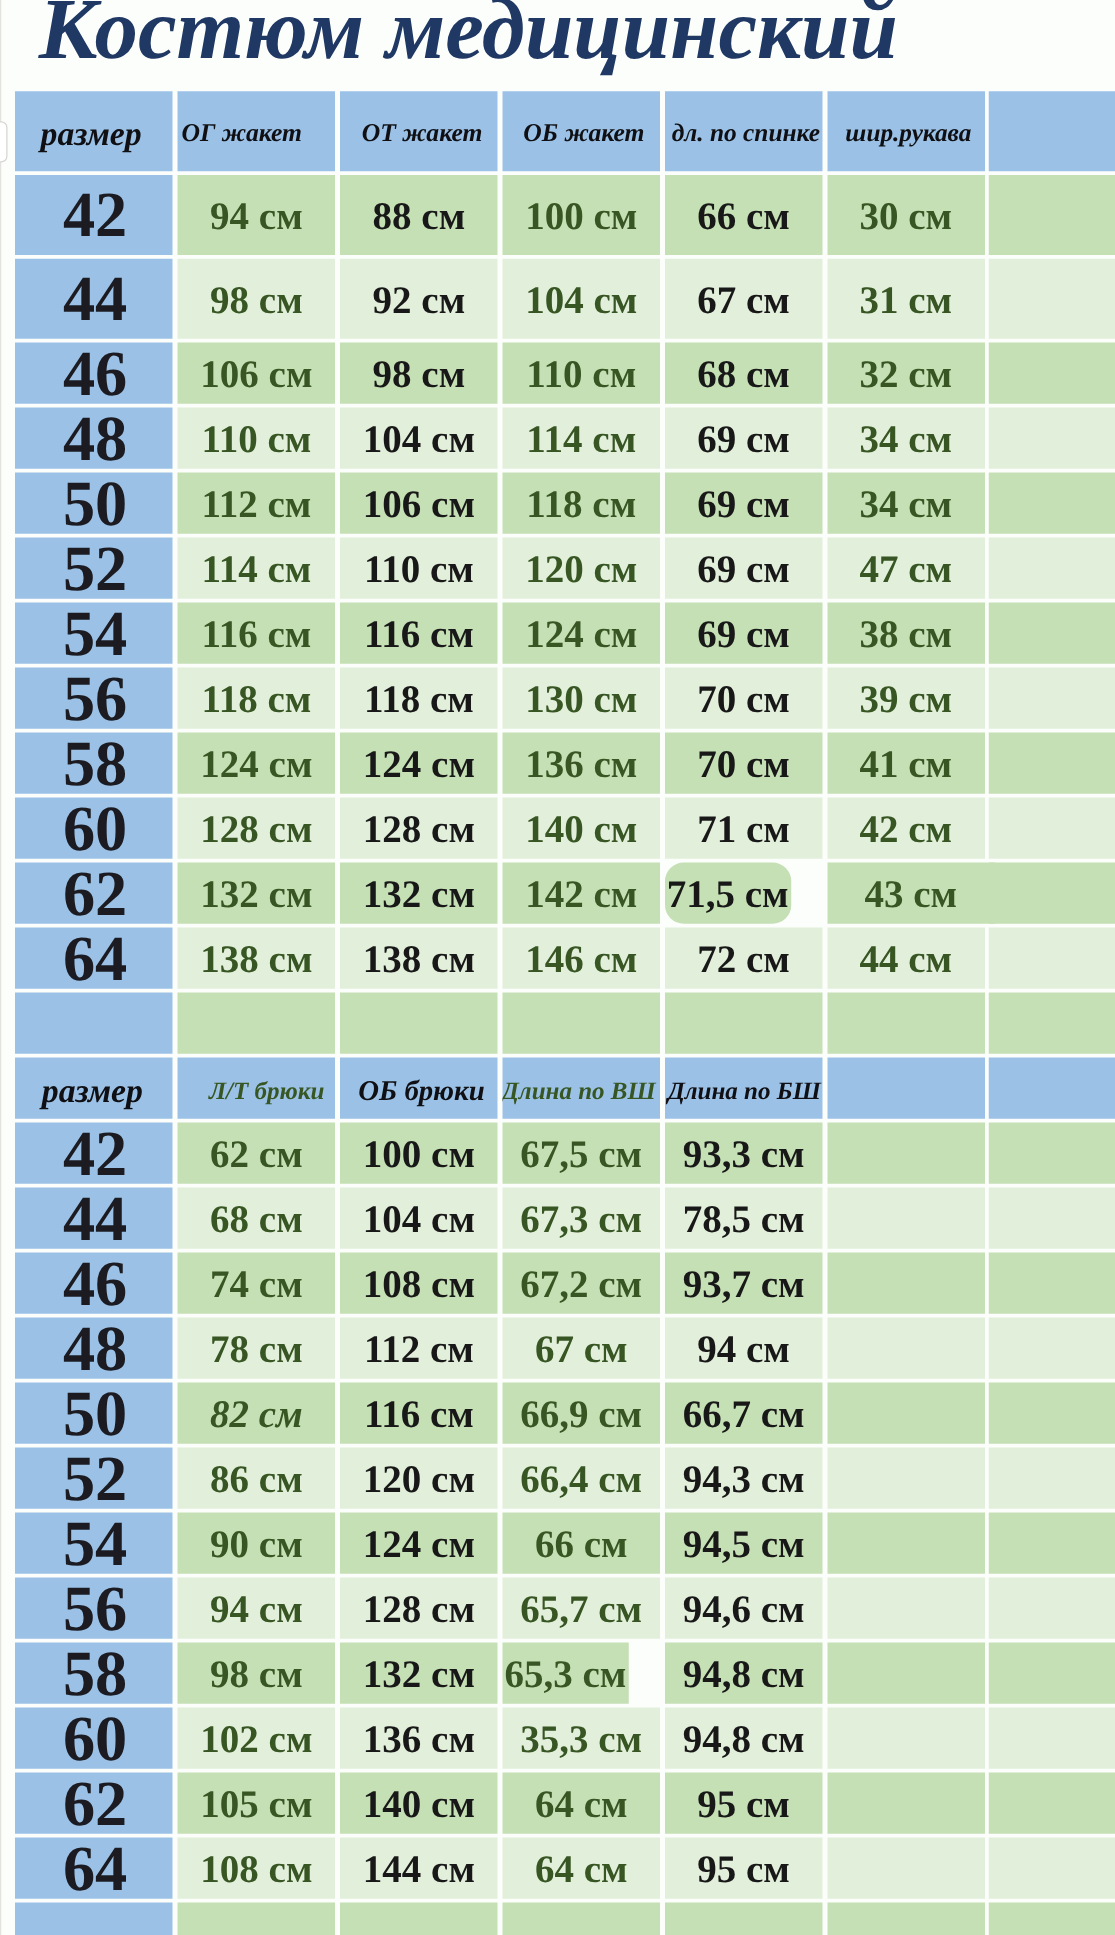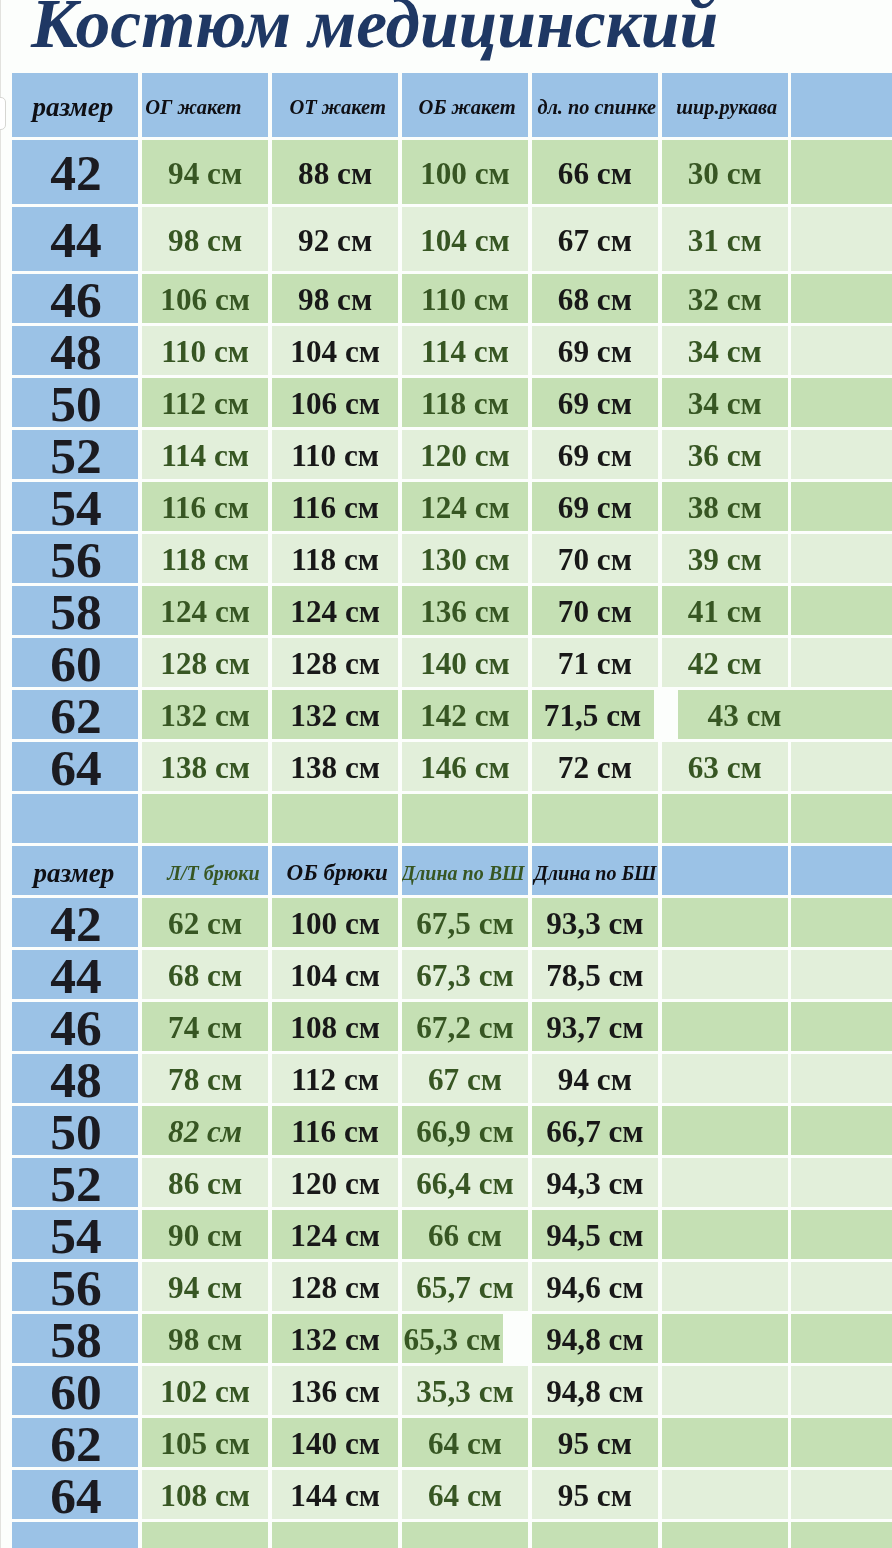--- a/index.html
+++ b/index.html
@@ -180,21 +180,21 @@
       <div class="cell val g-light t-black" style="left: 271.9px; top: 429.5px; width: 126.5px; height: 49px;">
         <span class="txt" style="transform: translateY(1.5px);">110 см</span>
       </div>
       <div class="cell val g-light t-green" style="left: 401.8px; top: 429.5px; width: 126.4px; height: 49px;">
         <span class="txt" style="transform: translateY(1.5px);">120 см</span>
       </div>
       <div class="cell val g-light t-black" style="left: 531.6px; top: 429.5px; width: 126.6px; height: 49px;">
         <span class="txt" style="transform: translateY(1.5px);">69 см</span>
       </div>
       <div class="cell val g-light t-green" style="left: 661.6px; top: 429.5px; width: 126.2px; height: 49px;">
-        <span class="txt" style="transform: translateY(1.5px);">36 см</span>
+        <span class="txt" style="transform: translateY(1.5px);">47 см</span>
       </div>
       <div class="cell val g-light t-black" style="left: 791.2px; top: 429.5px; width: 126.1px; height: 49px;">
         <span class="txt" style="transform: translateY(1.5px);"></span>
       </div>
       <div class="cell sz" style="left: 11.8px; top: 481.5px; width: 126.6px; height: 49px;">
         <span class="txt" style="transform: translate(1px, 1px);">54</span>
       </div>
       <div class="cell val g-dark t-green" style="left: 141.8px; top: 481.5px; width: 126.7px; height: 49px;">
         <span class="txt" style="transform: translateY(1.5px);">116 см</span>
       </div>
@@ -281,24 +281,24 @@
       </div>
       <div class="cell val g-dark t-green" style="left: 141.8px; top: 689.5px; width: 126.7px; height: 49px;">
         <span class="txt" style="transform: translateY(1.5px);">132 см</span>
       </div>
       <div class="cell val g-dark t-black" style="left: 271.9px; top: 689.5px; width: 126.5px; height: 49px;">
         <span class="txt" style="transform: translateY(1.5px);">132 см</span>
       </div>
       <div class="cell val g-dark t-green" style="left: 401.8px; top: 689.5px; width: 126.4px; height: 49px;">
         <span class="txt" style="transform: translateY(1.5px);">142 см</span>
       </div>
-      <div class="cell val g-dark t-black" style="left: 531.6px; top: 689.5px; width: 122px; height: 49px;">
+      <div class="cell val g-dark t-black" style="left: 531.6px; top: 689.5px; width: 101px; height: 49px; border-radius: 15px;">
         <span class="txt" style="transform: translateY(1.5px);">71,5 см</span>
       </div>
-      <div class="cell val g-dark t-green" style="left: 661.6px; top: 689.5px; width: 134px; height: 49px; margin-left: 16px;">
+      <div class="cell val g-dark t-green" style="left: 661.6px; top: 689.5px; width: 134px; height: 49px;">
         <span class="txt" style="transform: translateY(1.5px);">43 см</span>
       </div>
       <div class="cell val g-dark t-black" style="left: 791.2px; top: 689.5px; width: 126.1px; height: 49px;">
         <span class="txt" style="transform: translateY(1.5px);"></span>
       </div>
       <div class="cell sz" style="left: 11.8px; top: 741.5px; width: 126.6px; height: 49px;">
         <span class="txt" style="transform: translate(1px, 1px);">64</span>
       </div>
       <div class="cell val g-light t-green" style="left: 141.8px; top: 741.5px; width: 126.7px; height: 49px;">
         <span class="txt" style="transform: translateY(1.5px);">138 см</span>
@@ -306,21 +306,21 @@
       <div class="cell val g-light t-black" style="left: 271.9px; top: 741.5px; width: 126.5px; height: 49px;">
         <span class="txt" style="transform: translateY(1.5px);">138 см</span>
       </div>
       <div class="cell val g-light t-green" style="left: 401.8px; top: 741.5px; width: 126.4px; height: 49px;">
         <span class="txt" style="transform: translateY(1.5px);">146 см</span>
       </div>
       <div class="cell val g-light t-black" style="left: 531.6px; top: 741.5px; width: 126.6px; height: 49px;">
         <span class="txt" style="transform: translateY(1.5px);">72 см</span>
       </div>
       <div class="cell val g-light t-green" style="left: 661.6px; top: 741.5px; width: 126.2px; height: 49px;">
-        <span class="txt" style="transform: translateY(1.5px);">63 см</span>
+        <span class="txt" style="transform: translateY(1.5px);">44 см</span>
       </div>
       <div class="cell val g-light t-black" style="left: 791.2px; top: 741.5px; width: 126.1px; height: 49px;">
         <span class="txt" style="transform: translateY(1.5px);"></span>
       </div>
       <div class="cell sz" style="left: 11.8px; top: 793.5px; width: 126.6px; height: 49px;">
         <span class="txt" style="transform: translate(1px, 1px);"></span>
       </div>
       <div class="cell val g-dark t-green" style="left: 141.8px; top: 793.5px; width: 126.7px; height: 49px;">
         <span class="txt" style="transform: translateY(1.5px);"></span>
       </div>

